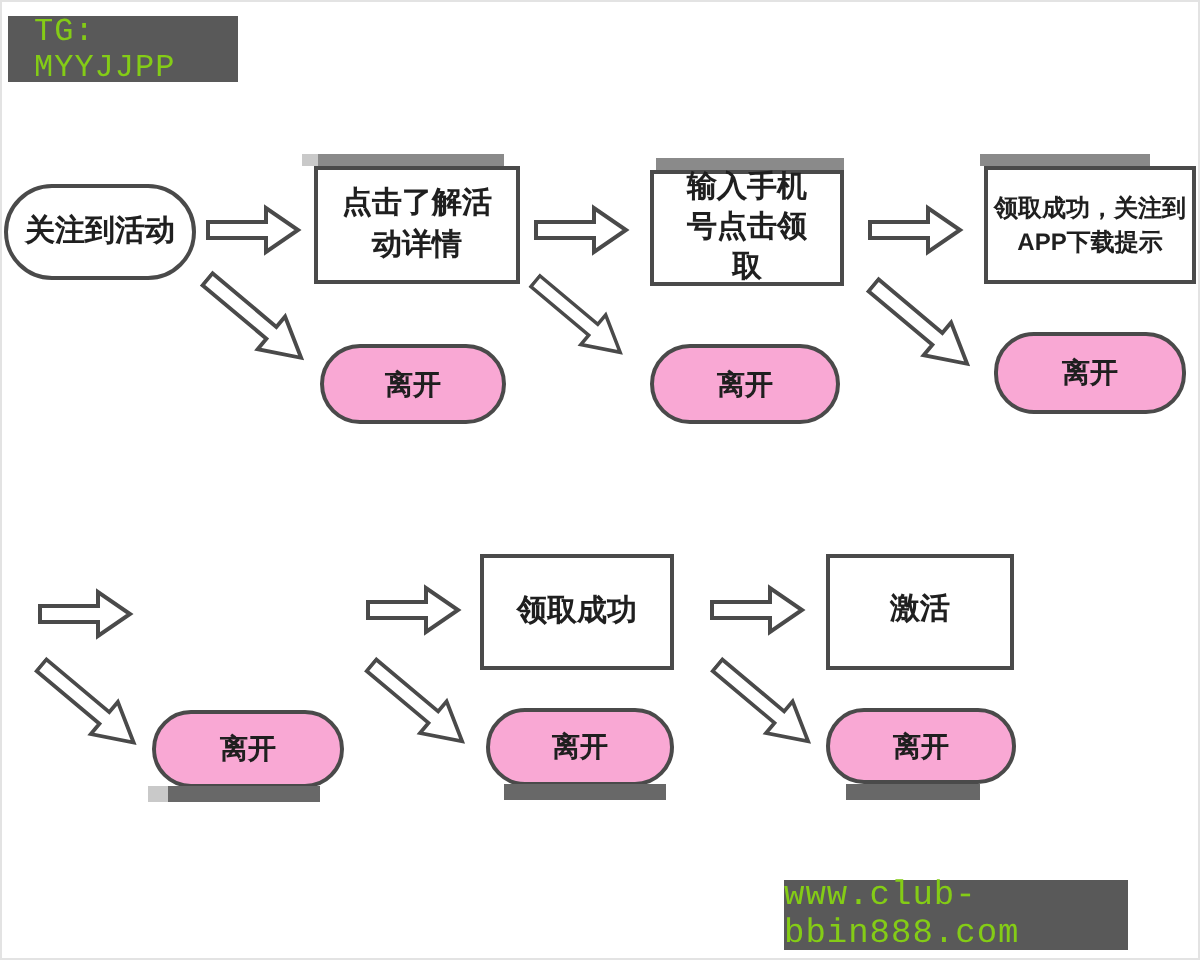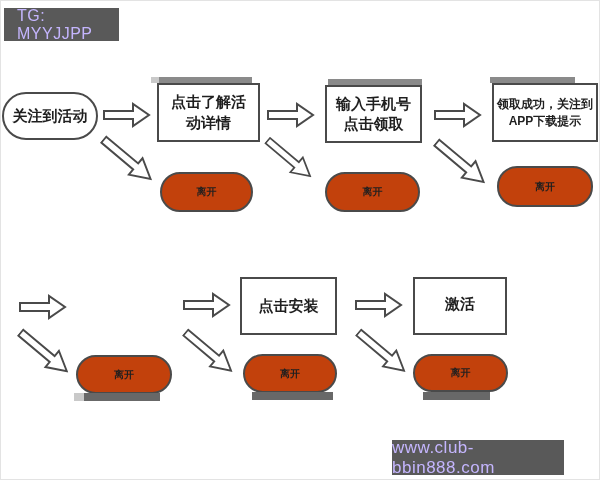--- a/index.html
+++ b/index.html
@@ -3,32 +3,32 @@
 <meta charset="utf-8">
 <style>
   html,body{margin:0;padding:0;background:#fff;}
   .canvas{
     position:relative;width:600px;height:480px;background:#ffffff;overflow:hidden;
     font-family:"Liberation Sans","DejaVu Sans",sans-serif;color:#1f1f1f;
     box-shadow:inset 0 0 0 1px #e3e3e3;
   }
   .abs{position:absolute;box-sizing:border-box;}
   .badge{
-    background:#595959;color:#c4b5fd;display:flex;align-items:center;
-    font-size:16px;letter-spacing:.5px;
+    background:#595959;color:#84cc16;display:flex;align-items:center;
+    font-size:16px;letter-spacing:.5px;font-family:Liberation Mono, monospace;
   }
   .badge.tg{padding-left:13px;}
   .badge.site{justify-content:center;font-size:17px;}
   .node{
     display:flex;align-items:center;justify-content:center;text-align:center;
     border:2px solid #4a4a4a;background:#ffffff;font-weight:bold;font-size:15px;
     line-height:1.35;
   }
   .stadium{border-radius:24px;}
-  .leave{background:#c2410c;border-radius:20px;font-size:10px;}
+  .leave{background:#f9a8d4;border-radius:20px;font-size:14px;}
   .shadowbar{background:#8a8a8a;}
   .shadowbar.dark{background:#686868;}
   .shadowbar.light{background:#c9c9c9;}
   .arrow{position:absolute;}
   .arrow.diag{transform:rotate(40deg);transform-origin:0 50%;}
   .arrow svg{display:block;}
 </style>
 </head>
 <body>
 
@@ -51,21 +51,21 @@
   </div>
 
   <div class="abs node" style="left:157px;top:83px;width:103px;height:59px;padding:0 5px;">点击了解活动详情</div>
 
   <div class="abs arrow" style="left:267px;top:102px;">
     <svg width="48" height="26" viewBox="0 0 48 26">
         <polygon points="1,9 30,9 30,2 46,13 30,24 30,17 1,17" fill="#ffffff" stroke="#4a4a4a" stroke-width="2"></polygon>
       </svg>
   </div>
 
-  <div class="abs node" style="left:325px;top:85px;width:97px;height:58px;padding:0 5px;">输入手机号点击领取</div>
+  <div class="abs node" style="left:325px;top:85px;width:97px;height:58px;padding:0 15px;">输入手机号点击领取</div>
 
   <div class="abs arrow" style="left:433px;top:102px;">
     <svg width="50" height="26" viewBox="0 0 48 26">
         <polygon points="1,9 30,9 30,2 46,13 30,24 30,17 1,17" fill="#ffffff" stroke="#4a4a4a" stroke-width="2"></polygon>
       </svg>
   </div>
 
   <div class="abs node" style="left:492px;top:83px;width:106px;height:59px;padding:0 1px;font-size:12px;">领取成功，关注到APP下载提示</div>
 
   <div class="abs arrow diag" style="left:103px;top:126px;">
@@ -94,21 +94,21 @@
       </svg>
   </div>
 
 
   <div class="abs arrow" style="left:183px;top:292px;">
     <svg width="48" height="26" viewBox="0 0 48 26">
         <polygon points="1,9 30,9 30,2 46,13 30,24 30,17 1,17" fill="#ffffff" stroke="#4a4a4a" stroke-width="2"></polygon>
       </svg>
   </div>
 
-  <div class="abs node" style="left:240px;top:277px;width:97px;height:58px;">点击安装</div>
+  <div class="abs node" style="left:240px;top:277px;width:97px;height:58px;">领取成功</div>
 
   <div class="abs arrow" style="left:355px;top:292px;">
     <svg width="48" height="26" viewBox="0 0 48 26">
         <polygon points="1,9 30,9 30,2 46,13 30,24 30,17 1,17" fill="#ffffff" stroke="#4a4a4a" stroke-width="2"></polygon>
       </svg>
   </div>
 
   <div class="abs node" style="left:413px;top:277px;width:94px;height:58px;font-family:Liberation Mono, monospace;">激活</div>
 
   <div class="abs arrow diag" style="left:20px;top:319px;">

